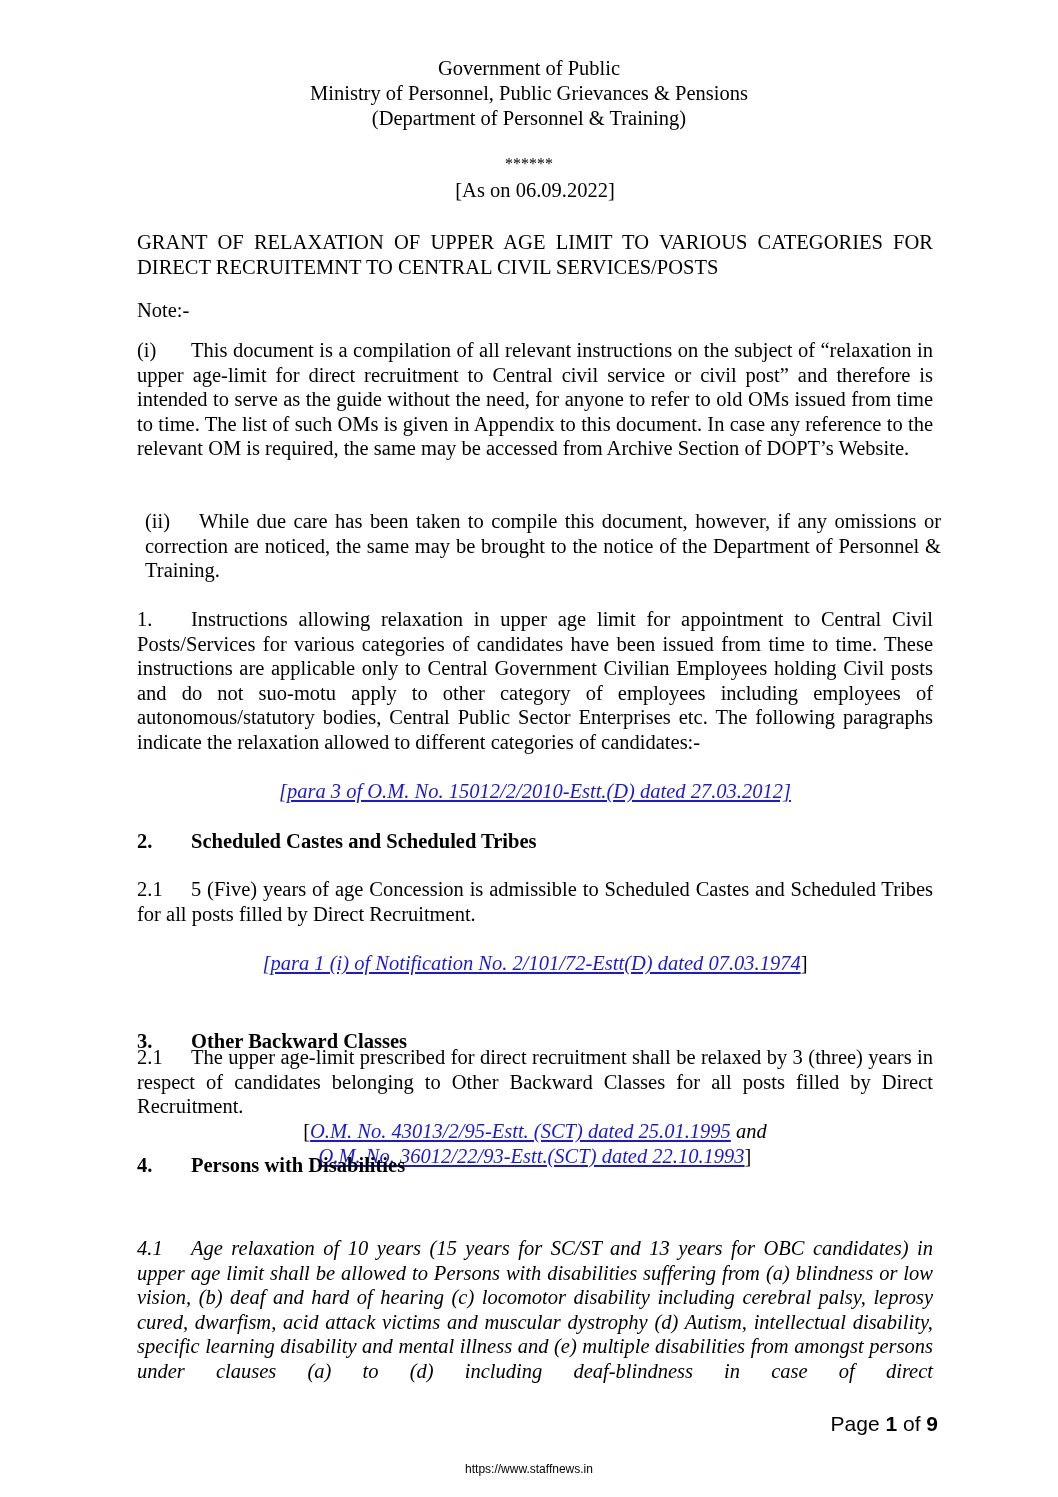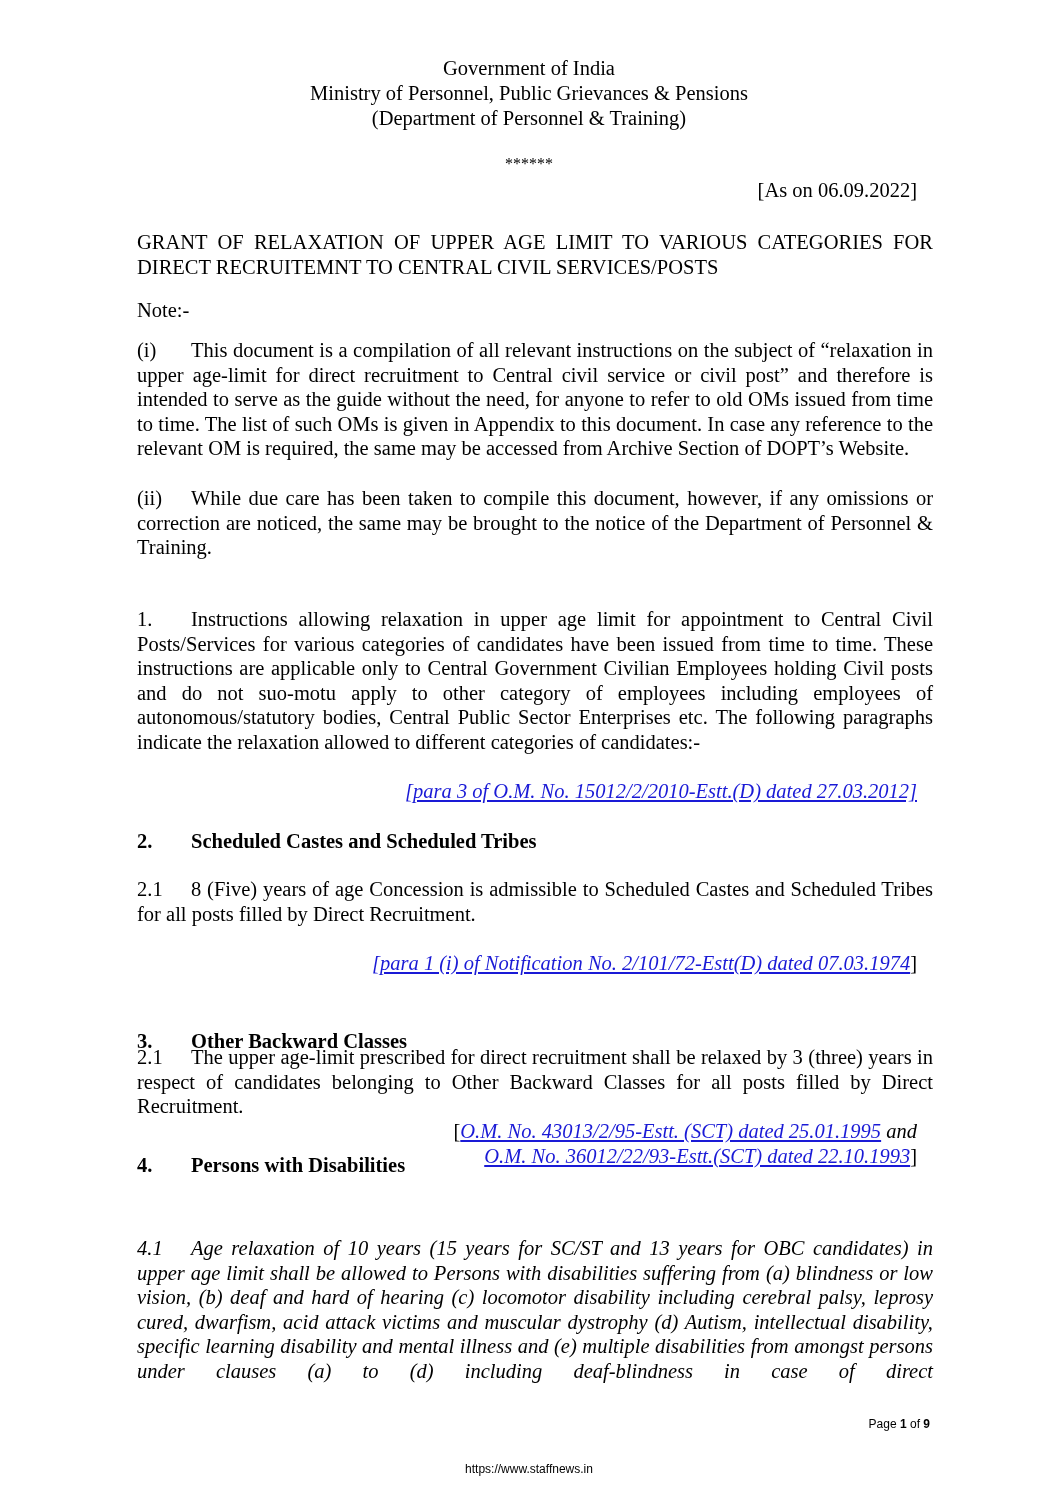--- a/index.html
+++ b/index.html
@@ -5,74 +5,74 @@
   html, body { margin: 0; padding: 0; background: #ffffff; }
   body {
     width: 1058px; height: 1497px; position: relative; overflow: hidden;
     font-family: "Liberation Serif", "DejaVu Serif", serif;
     color: #000; font-size: 20.5px; line-height: 24.5px;
   }
   .page { position: absolute; left: 0; top: 0; width: 1058px; height: 1497px; }
   .abs { position: absolute; }
   .center { text-align: center; width: 1058px; left: 0; }
   .body-block { left: 137px; width: 796px; text-align: justify; }
-  .right { text-align: right; left: 121px; width: 796px; }
+  .right { text-align: center; left: 137px; width: 796px; }
   .heading-num { display: inline-block; width: 54px; }
   .bold { font-weight: bold; }
   .indent-label { display: inline-block; width: 54px; }
   a.ref { color: #1a1ad6; font-style: italic; text-decoration: underline; }
   .italic { font-style: italic; }
   .footer-page {
-    right: 128px; top: 1412px; font-family: "Liberation Sans", "DejaVu Sans", sans-serif;
-    font-size: 12px;
+    right: 120px; top: 1412px; font-family: "Liberation Sans", "DejaVu Sans", sans-serif;
+    font-size: 21px;
   }
   .site {
     top: 1457px; font-family: "Liberation Sans", "DejaVu Sans", sans-serif; font-size: 12px;
   }
   p { margin: 0; }
   .last-line-justify { text-align-last: justify; font-style: italic; }
 </style>
 </head>
 <body>
 
 <div class="page">
 
-  <div class="abs center" style="top:56px;">Government of India</div>
+  <div class="abs center" style="top:56px;">Government of Public</div>
   <div class="abs center" style="top:81px;">Ministry of Personnel, Public Grievances &amp; Pensions</div>
   <div class="abs center" style="top:106px;">(Department of Personnel &amp; Training)</div>
   <div class="abs center" style="top:152px; font-size:16px;">******</div>
   <div class="abs right" style="top:178px;">[As on 06.09.2022]</div>
 
   <div class="abs body-block" style="top:230px; text-align:left;">
     <div style="text-align-last:justify;">GRANT OF RELAXATION OF UPPER AGE LIMIT TO VARIOUS CATEGORIES FOR</div>
     <div>DIRECT RECRUITEMNT TO CENTRAL CIVIL SERVICES/POSTS</div>
   </div>
 
   <div class="abs body-block" style="top:298px;">Note:-</div>
 
   <div class="abs body-block" style="top:338px;">
     <p><span class="indent-label">(i)</span><span>This document is a compilation of all relevant instructions on the subject of “relaxation in upper age-limit for direct recruitment to Central civil service or civil post” and therefore is intended to serve as the guide without the need, for anyone to refer to old OMs issued from time to time. The list of such OMs is given in Appendix to this document. In case any reference to the relevant OM is required, the same may be accessed from Archive Section of DOPT’s Website.</span></p>
   </div>
 
-  <div class="abs body-block" style="top:486px;">
+  <div class="abs body-block" style="top:509px;margin-left:8px;">
     <p><span class="indent-label">(ii)</span><span>While due care has been taken to compile this document, however, if any omissions or correction are noticed, the same may be brought to the notice of the Department of Personnel &amp; Training.</span></p>
   </div>
 
   <div class="abs body-block" style="top:607px;">
     <p><span class="heading-num">1.</span><span>Instructions allowing relaxation in upper age limit for appointment to Central Civil Posts/Services for various categories of candidates have been issued from time to time. These instructions are applicable only to Central Government Civilian Employees holding Civil posts and do not suo-motu apply to other category of employees including employees of autonomous/statutory bodies, Central Public Sector Enterprises etc. The following paragraphs indicate the relaxation allowed to different categories of candidates:-</span></p>
   </div>
   <div class="abs right" style="top:779px;">
     <a class="ref" href="#">[para 3 of O.M. No. 15012/2/2010-Estt.(D) dated 27.03.2012]</a>
   </div>
 
   <div class="abs body-block bold" style="top:829px; text-align:left;">
     <span class="heading-num">2.</span><span>Scheduled Castes and Scheduled Tribes</span>
   </div>
   <div class="abs body-block" style="top:877px;">
-    <p><span class="indent-label">2.1</span><span>8 (Five) years of age Concession is admissible to Scheduled Castes and Scheduled Tribes for all posts filled by Direct Recruitment.</span></p>
+    <p><span class="indent-label">2.1</span><span>5 (Five) years of age Concession is admissible to Scheduled Castes and Scheduled Tribes for all posts filled by Direct Recruitment.</span></p>
   </div>
   <div class="abs right" style="top:951px;">
     <a class="ref" href="#">[para 1 (i) of Notification No. 2/101/72-Estt(D) dated 07.03.1974</a><span>]</span>
   </div>
 
   <div class="abs body-block bold" style="top:997px; text-align:left;margin-top:32px;">
     <span class="heading-num">3.</span><span>Other Backward Classes</span>
   </div>
   <div class="abs body-block" style="top:1045px;">
     <p><span class="indent-label">2.1</span><span>The upper age-limit prescribed for direct recruitment shall be relaxed by 3 (three) years in respect of candidates belonging to Other Backward Classes for all posts filled by Direct Recruitment.</span></p>

